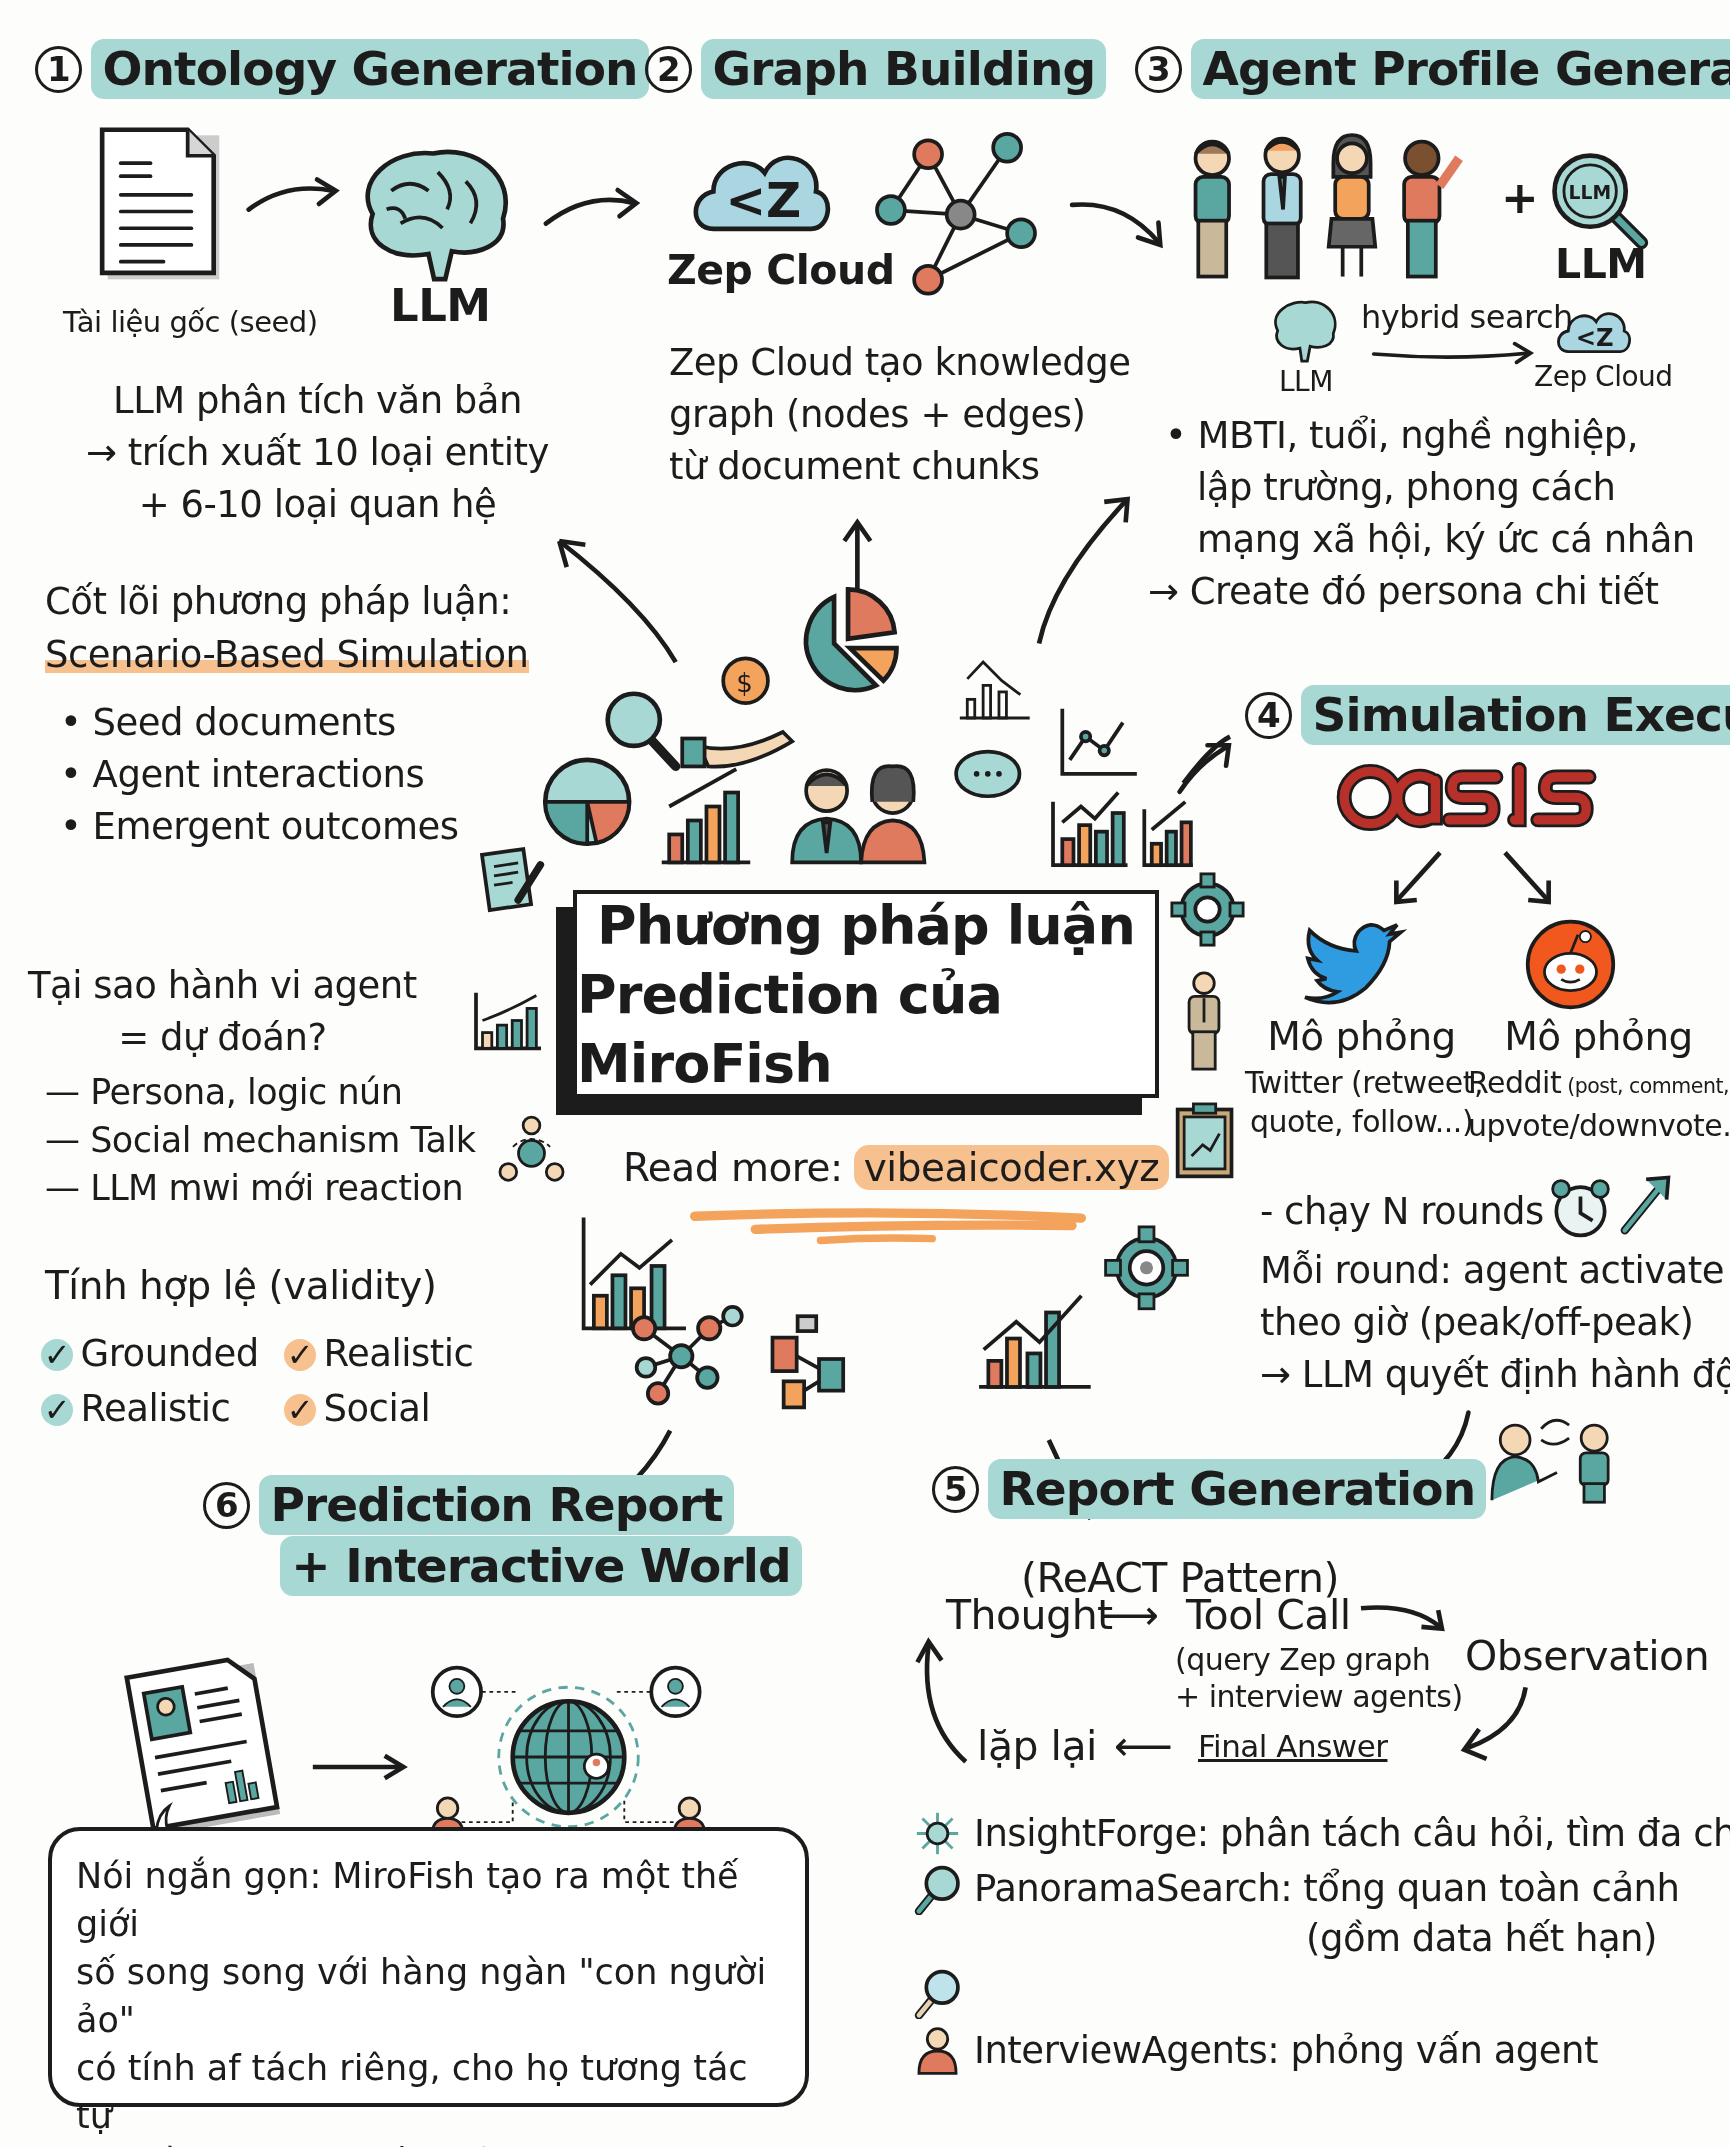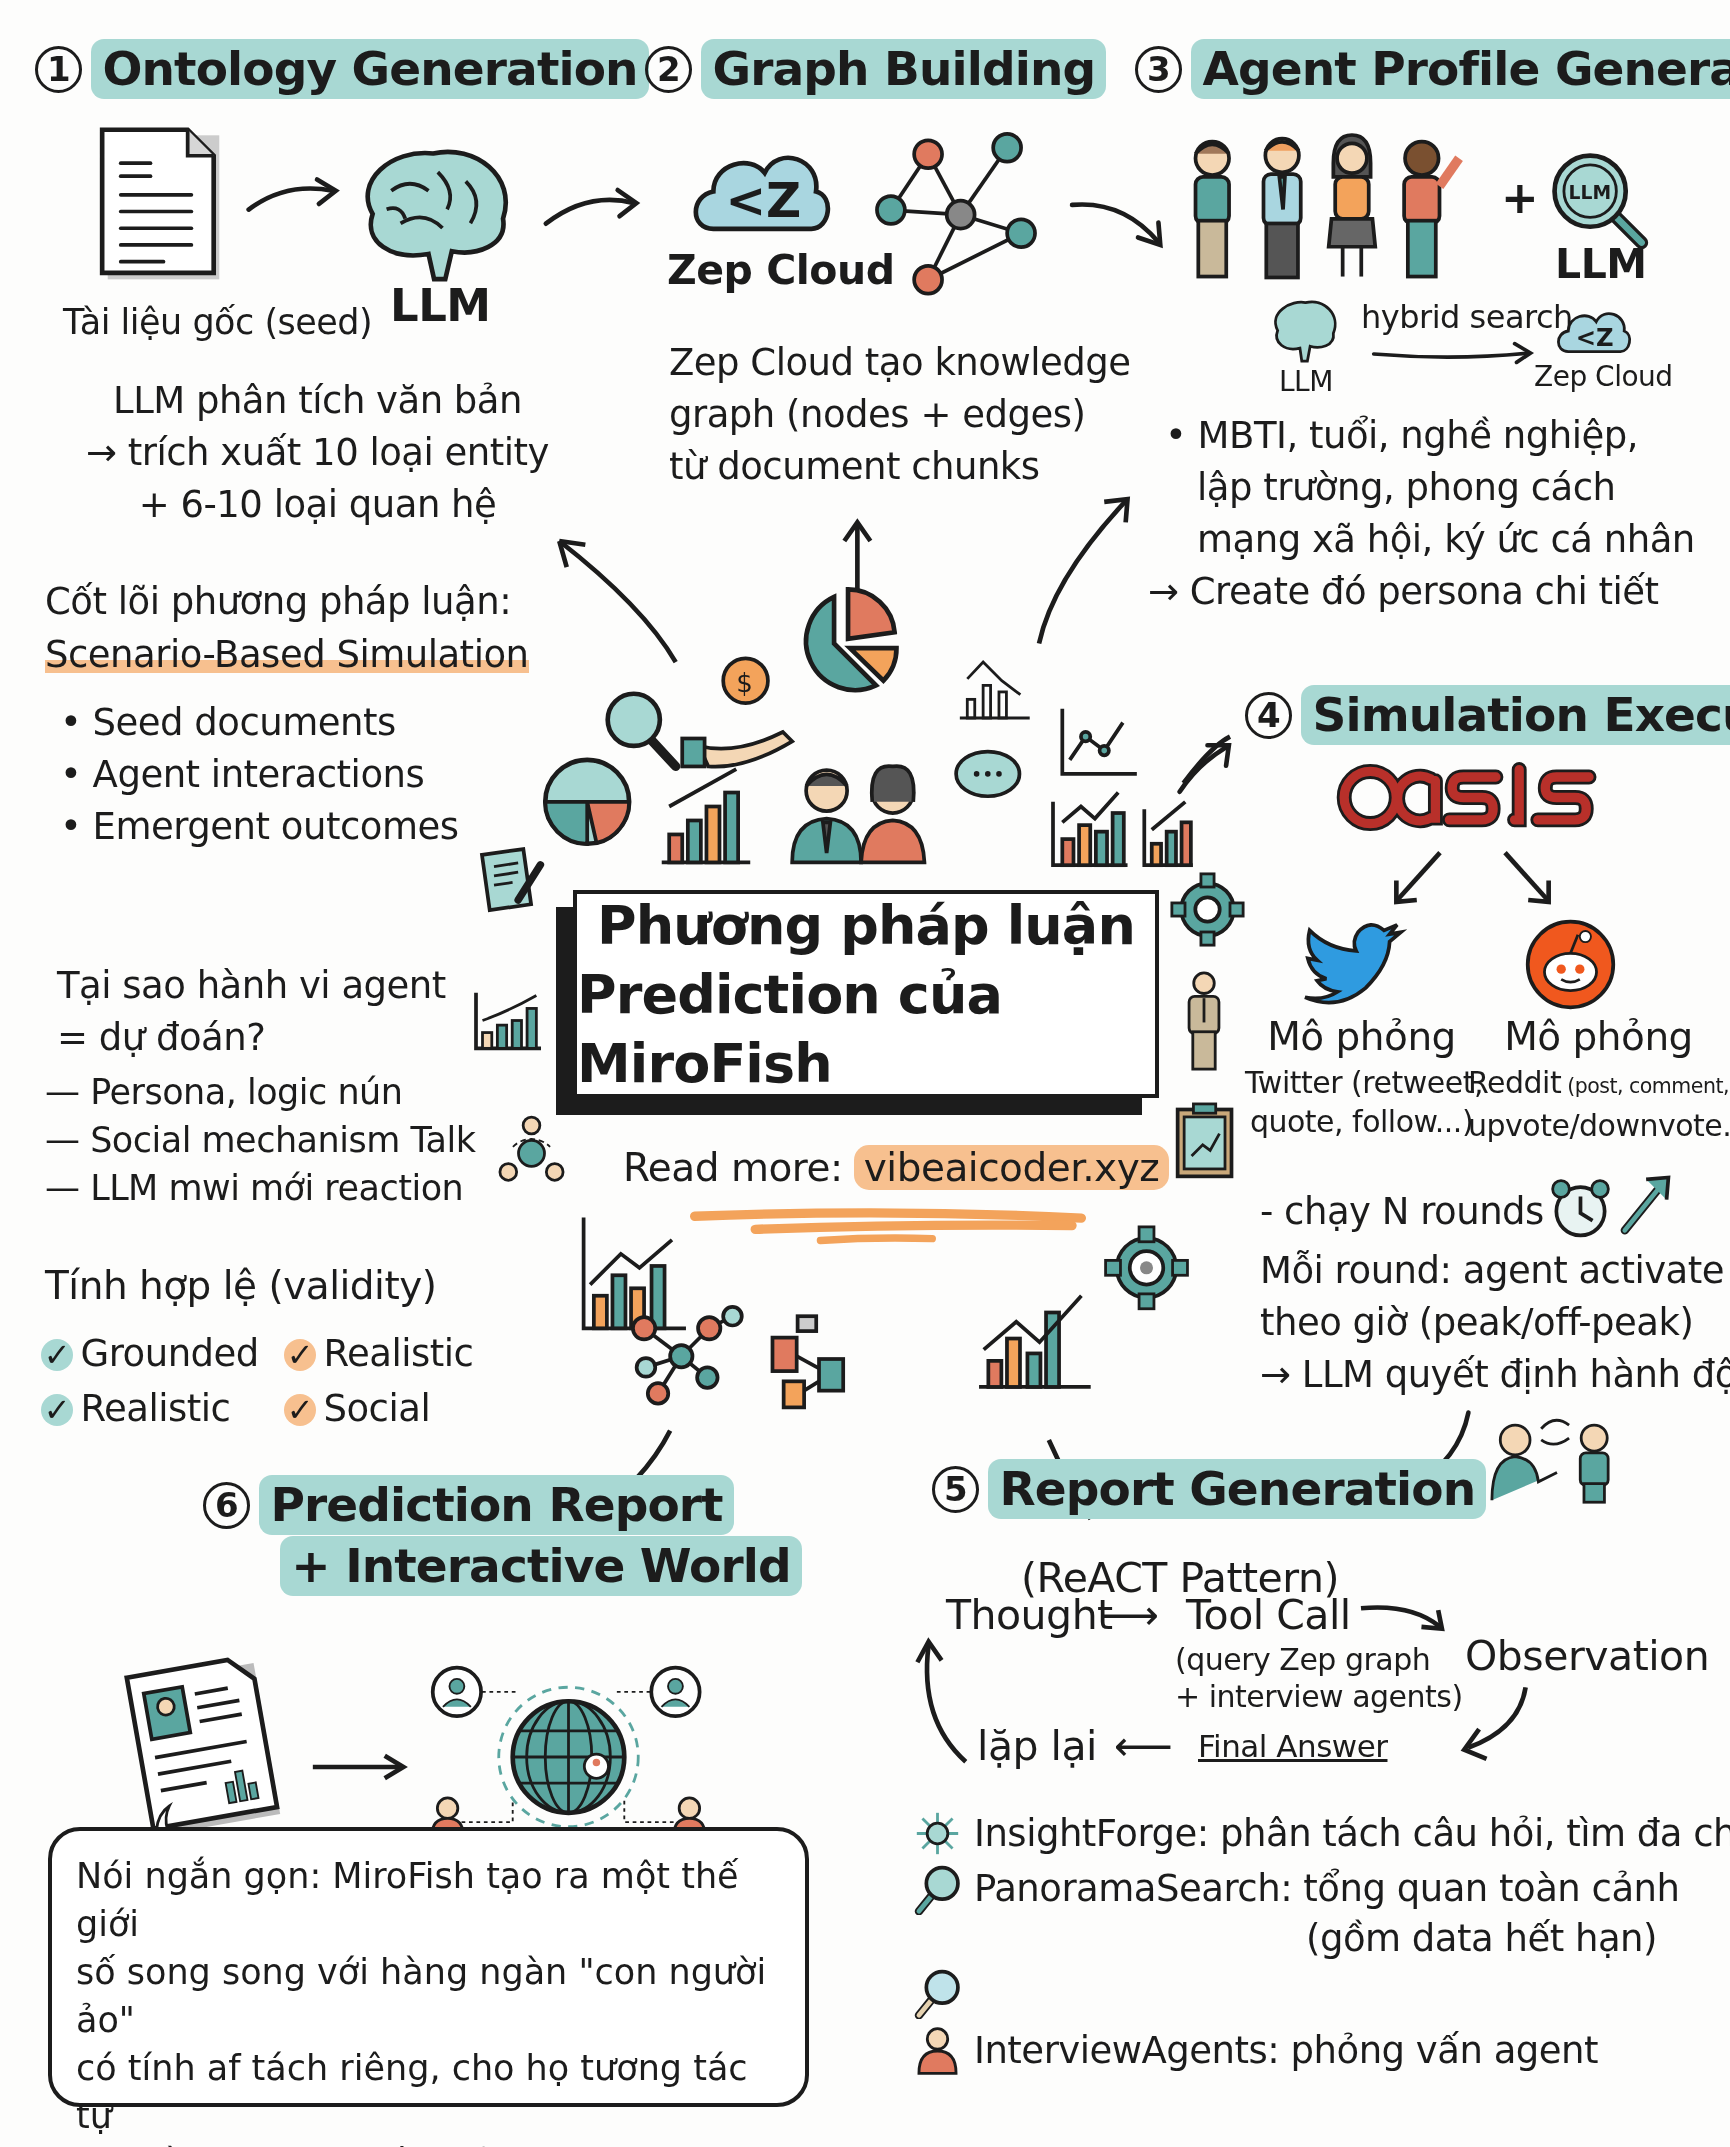--- a/index.html
+++ b/index.html
@@ -43,21 +43,21 @@
 </svg>
 <svg class="svg-abs" style="left:244px;top:172px;" width="103" height="47" viewBox="0 0 110 50">
   <path d="M5 40 Q45 10 95 20" fill="none" stroke="#1c1c1c" stroke-width="5" stroke-linecap="round"></path>
   <path d="M78 8 L98 20 L80 34" fill="none" stroke="#1c1c1c" stroke-width="5" stroke-linecap="round"></path>
 </svg>
 <svg class="svg-abs" style="left:354px;top:144px;" width="163" height="140" viewBox="0 0 175 150">
   <path d="M20 75 C0 40 40 5 85 10 C130 0 175 35 160 80 C165 110 130 120 105 115 L98 145 L86 145 L80 118 C40 125 10 105 20 75 Z" fill="#a8d8d3" stroke="#1c1c1c" stroke-width="5"></path>
   <path d="M40 50 Q60 35 80 50 M90 30 Q110 50 100 70 M120 40 Q140 60 125 85 M50 85 Q75 70 95 90 M35 70 Q50 65 55 80" fill="none" stroke="#1c1c1c" stroke-width="4"></path>
 </svg>
 
-<div class="txt" style="left:63px;top:296px;font-size:35px;">Tài liệu gốc (seed)</div>
+<div class="txt" style="left:63px;top:296px;font-size:29px;">Tài liệu gốc (seed)</div>
 <div class="txt" style="left:390px;top:280px;font-size:45px;font-weight:bold;">LLM</div>
 
 <div class="txt center" style="left:75px;top:375px;width:485px;">
   <div>LLM phân tích văn bản</div>
   <div>→ trích xuất 10 loại entity</div>
   <div>+ 6-10 loại quan hệ</div>
 </div>
 
 <svg class="svg-abs" style="left:541px;top:177px;" width="103" height="56" viewBox="0 0 110 60">
   <path d="M5 50 Q50 15 100 28" fill="none" stroke="#1c1c1c" stroke-width="5" stroke-linecap="round"></path>
@@ -170,21 +170,21 @@
 <div class="txt" style="left:45px;top:576px;">Cốt lõi phương pháp luận:</div>
 <div class="txt" style="left:45px;top:629px;">
   <span class="orange-ul">Scenario-Based Simulation</span>
 </div>
 <div class="txt" style="left:60px;top:697px;">
   <div>• <span>Seed documents</span></div>
   <div>• <span>Agent interactions</span></div>
   <div>• <span>Emergent outcomes</span></div>
 </div>
 
-<div class="txt" style="left:57px;top:960px;">
+<div class="txt" style="left:28px;top:960px;text-align:center;">
   <div>Tại sao hành vi agent</div>
   <div>= dự đoán?</div>
 </div>
 <div class="txt" style="left:45px;top:1068px;font-size:35px;line-height:48px;">
   <div>— Persona, logic nún</div>
   <div>— Social mechanism Talk</div>
   <div>— LLM mwi mới reaction</div>
 </div>
 
 <div class="txt" style="left:45px;top:1260px;font-size:39px;">Tính hợp lệ (validity)</div>

